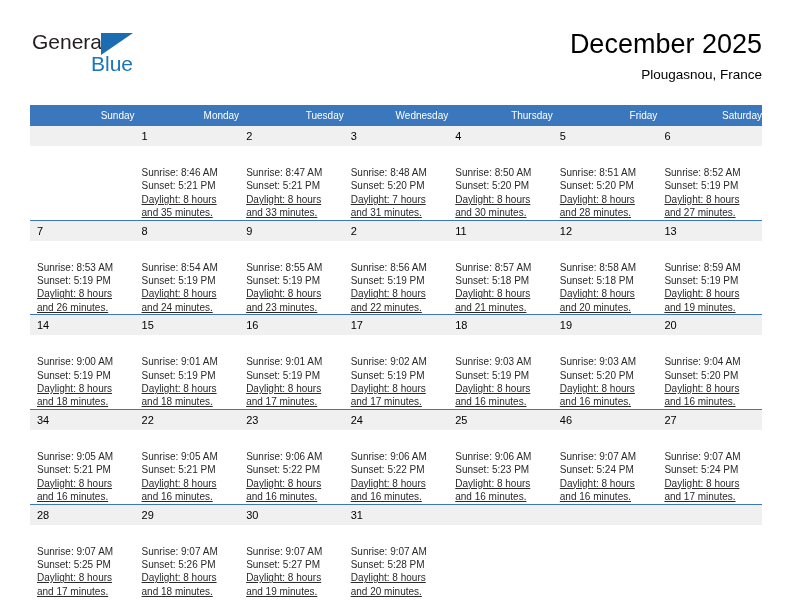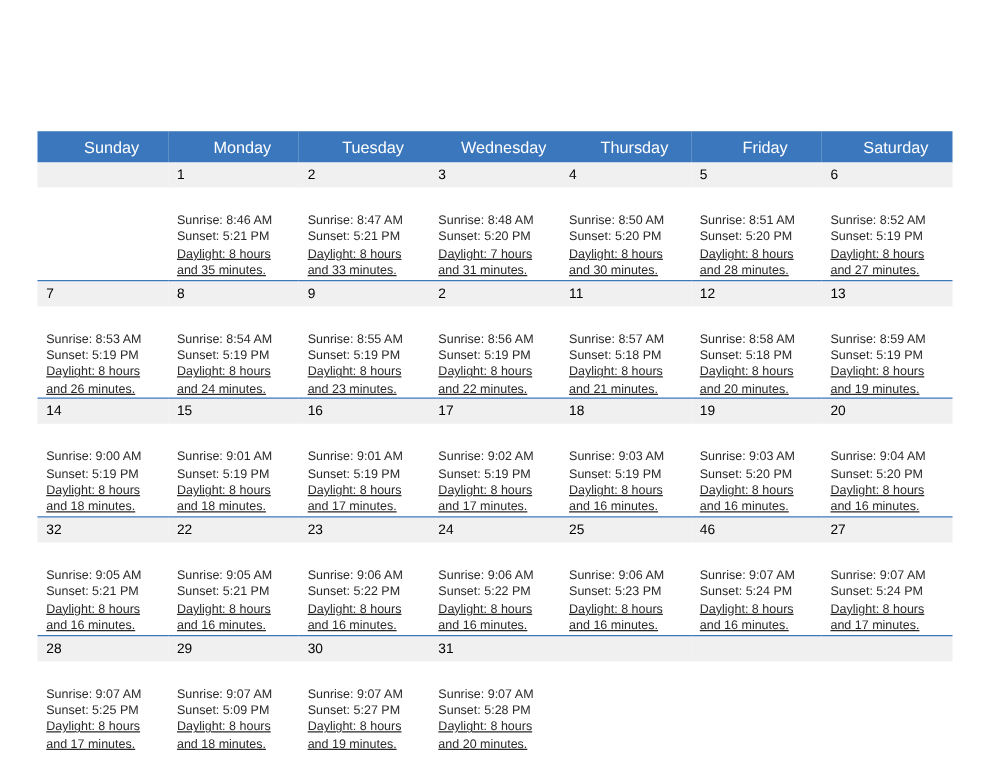--- a/index.html
+++ b/index.html
@@ -93,23 +93,23 @@
     left: 30px;
     top: 105px;
     width: 732px;
     border-collapse: collapse;
     table-layout: fixed;
   }
 
   .calendar th {
     background: #3b77bd;
     color: #ffffff;
-    font-size: 13px;
+    font-size: 10px;
     font-weight: normal;
-    text-align: center;
+    text-align: right;
     padding: 5px 0 5px 14px;
     height: 11px;
     border: none;
   }
 
   .week-row > td {
     vertical-align: top;
     padding: 0;
     border-top: 1.3px solid #3b77bd;
     height: 74px;
@@ -145,20 +145,34 @@
   .info .daylight-wrap {
     white-space: normal;
     text-decoration: underline;
   }
 </style>
 </head>
 <body>
 
 <div class="page">
 
+  <div class="top-bar">
+
+    <div class="brand">
+      <span class="brand-general">General</span>
+      <span class="brand-triangle"></span>
+      <span class="brand-blue">Blue</span>
+    </div>
+
+    <div class="title-block">
+      <h1 class="cal-title">December 2025</h1>
+      <p class="cal-subtitle">Plougasnou, France</p>
+    </div>
+
+  </div>
 
   <table class="calendar">
     <thead>
       <tr id="weekday-row">
           <th>Sunday</th>
           <th>Monday</th>
           <th>Tuesday</th>
           <th>Wednesday</th>
           <th>Thursday</th>
           <th>Friday</th>
@@ -330,21 +344,21 @@
             <div class="daynum">20</div>
             <div class="info">
               <div>Sunrise: 9:04 AM</div>
               <div>Sunset: 5:20 PM</div>
               <div class="daylight-wrap">Daylight: 8 hours and 16 minutes.</div>
             </div>
           </td>
         </tr>
         <tr class="week-row">
           <td class="">
-            <div class="daynum">32</div>
+            <div class="daynum">34</div>
             <div class="info">
               <div>Sunrise: 9:05 AM</div>
               <div>Sunset: 5:21 PM</div>
               <div class="daylight-wrap">Daylight: 8 hours and 16 minutes.</div>
             </div>
           </td>
           <td class="">
             <div class="daynum">22</div>
             <div class="info">
               <div>Sunrise: 9:05 AM</div>
@@ -399,21 +413,21 @@
             <div class="info">
               <div>Sunrise: 9:07 AM</div>
               <div>Sunset: 5:25 PM</div>
               <div class="daylight-wrap">Daylight: 8 hours and 17 minutes.</div>
             </div>
           </td>
           <td class="">
             <div class="daynum">29</div>
             <div class="info">
               <div>Sunrise: 9:07 AM</div>
-              <div>Sunset: 5:09 PM</div>
+              <div>Sunset: 5:26 PM</div>
               <div class="daylight-wrap">Daylight: 8 hours and 18 minutes.</div>
             </div>
           </td>
           <td class="">
             <div class="daynum">30</div>
             <div class="info">
               <div>Sunrise: 9:07 AM</div>
               <div>Sunset: 5:27 PM</div>
               <div class="daylight-wrap">Daylight: 8 hours and 19 minutes.</div>
             </div>

